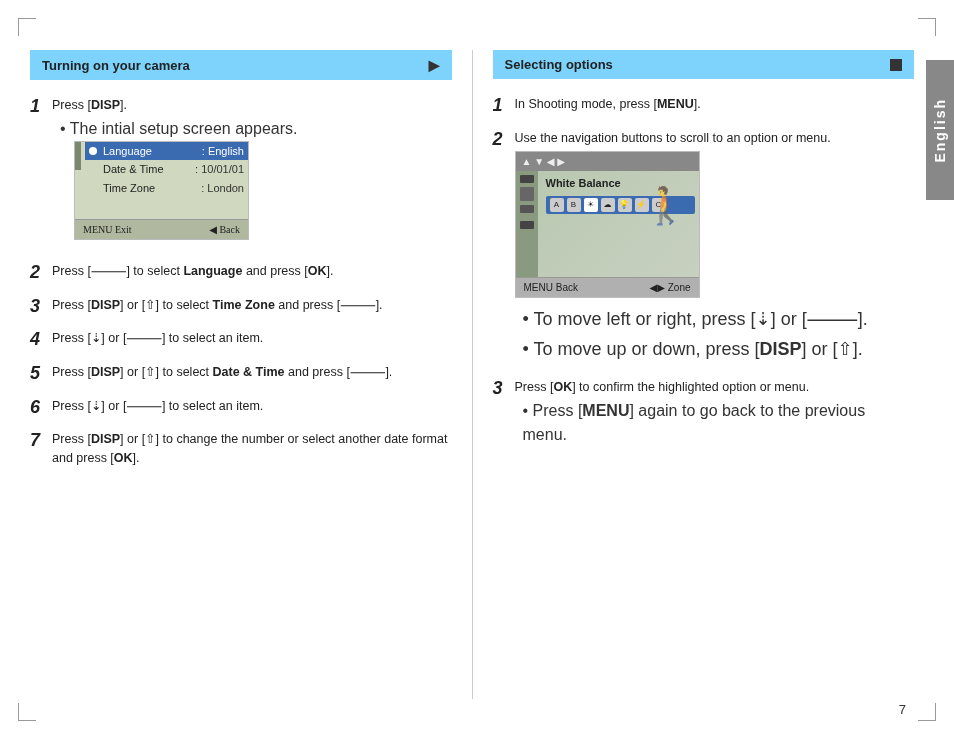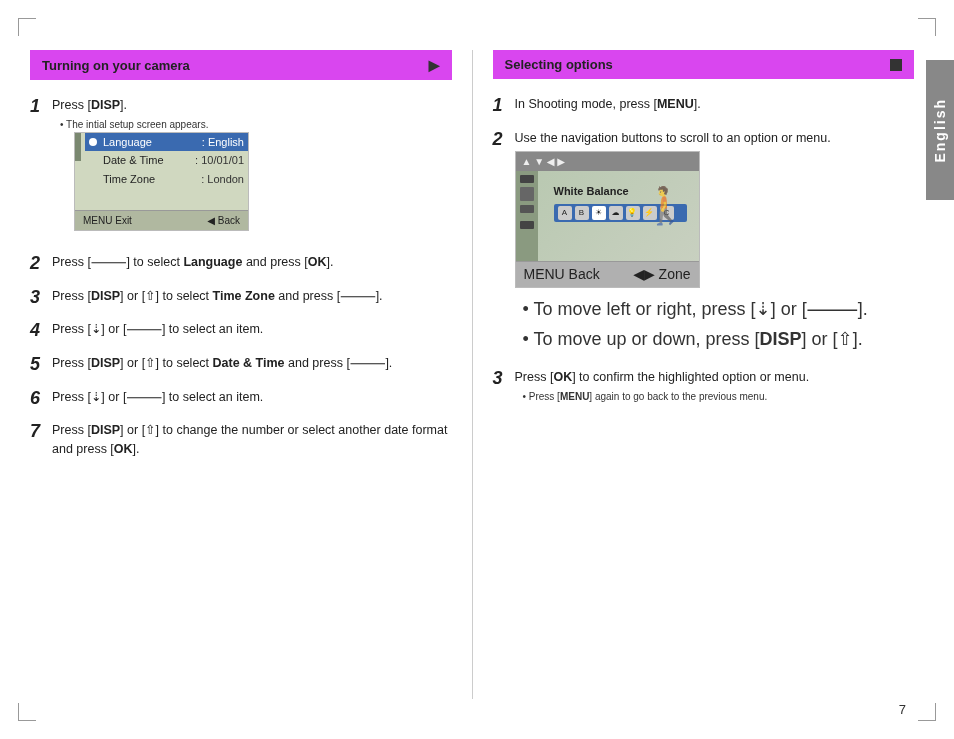--- a/index.html
+++ b/index.html
@@ -76,21 +76,21 @@
     }
 
     
     .right-panel {
       flex: 1;
       padding-left: 20px;
     }
 
     
     .section-header {
-      background: #d946ef;
+      background: #7dd3fc;
       padding: 7px 12px;
       font-size: 13px;
       font-weight: bold;
       display: flex;
       align-items: center;
       justify-content: space-between;
       margin-bottom: 16px;
     }
     .section-header .arrow {
       font-size: 14px;
@@ -117,21 +117,21 @@
       min-width: 22px;
       line-height: 1.2;
     }
     .step-content {
       flex: 1;
       font-size: 12.5px;
       line-height: 1.5;
     }
     .step-content b { font-weight: bold; }
     .step-content .sub-bullet {
-      font-size: 10px;
+      font-size: 16px;
       color: #333;
       margin-top: 2px;
       padding-left: 8px;
     }
     .step-content .sub-bullet::before {
       content: "• ";
     }
 
     
     .camera-screen {
@@ -167,20 +167,21 @@
     .camera-value { color: #333; }
     .camera-row.selected .camera-value { color: #fff; margin-left: 24px; }
     .camera-footer {
       background: #b0b8a0;
       display: flex;
       justify-content: space-between;
       padding: 2px 8px;
       font-size: 10px;
       color: #222;
       border-top: 1px solid #999;
+      font-family: Liberation Serif, serif;
     }
     .camera-icon-bar {
       width: 6px;
       height: 28px;
       background: #7a8870;
       margin-right: 4px;
     }
 
     
     .wb-screen {
@@ -195,23 +196,23 @@
     .wb-top-bar {
       display: flex;
       justify-content: space-between;
       align-items: center;
       background: #888;
       padding: 2px 6px;
       font-size: 10px;
       color: #eee;
     }
     .wb-body {
-      padding: 12px;
+      padding: 4px;
       position: relative;
-      height: 90px;
+      height: 106px;
       background: linear-gradient(135deg, #b8c8b0 0%, #c8d0c0 100%);
       overflow: hidden;
     }
     .wb-label {
       font-size: 11px;
       color: #222;
       font-weight: bold;
       margin-bottom: 4px;
     }
     .wb-icons-row {
@@ -241,21 +242,21 @@
       top: 8px;
       font-size: 36px;
       color: #555;
       opacity: 0.7;
     }
     .wb-footer {
       display: flex;
       justify-content: space-between;
       background: #b0b0b0;
       padding: 2px 8px;
-      font-size: 14px;
+      font-size: 10px;
       border-top: 1px solid #999;
     }
 
     
     .bullet-item {
       font-size: 18px;
       color: #333;
       margin-bottom: 3px;
       padding-left: 8px;
       position: relative;

